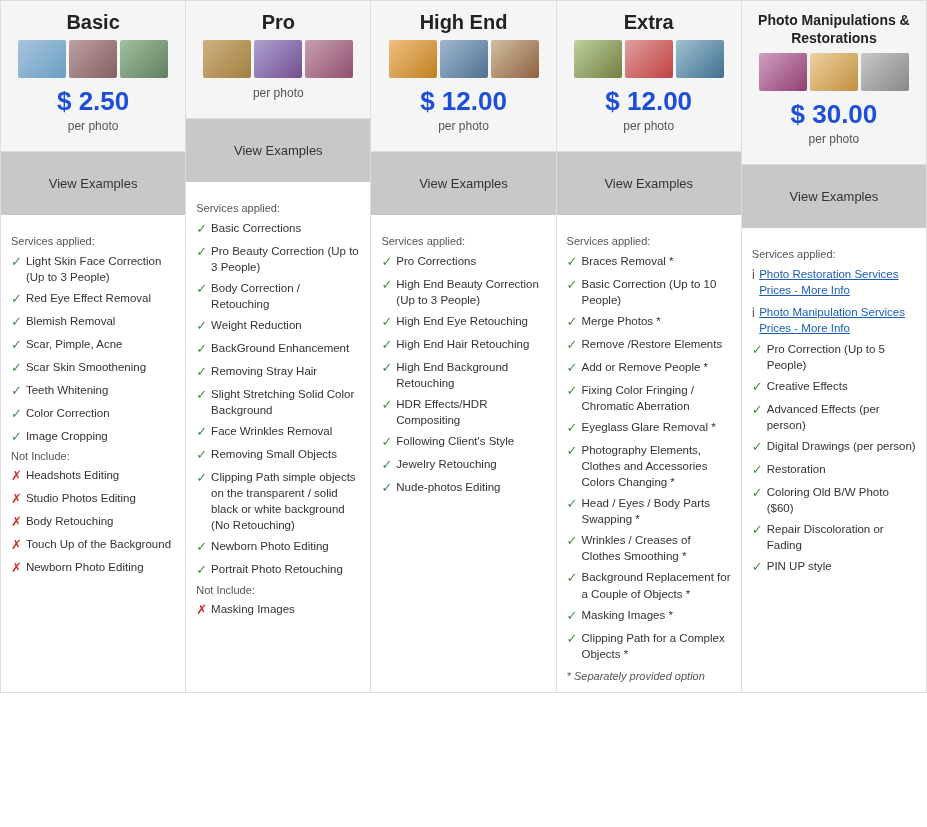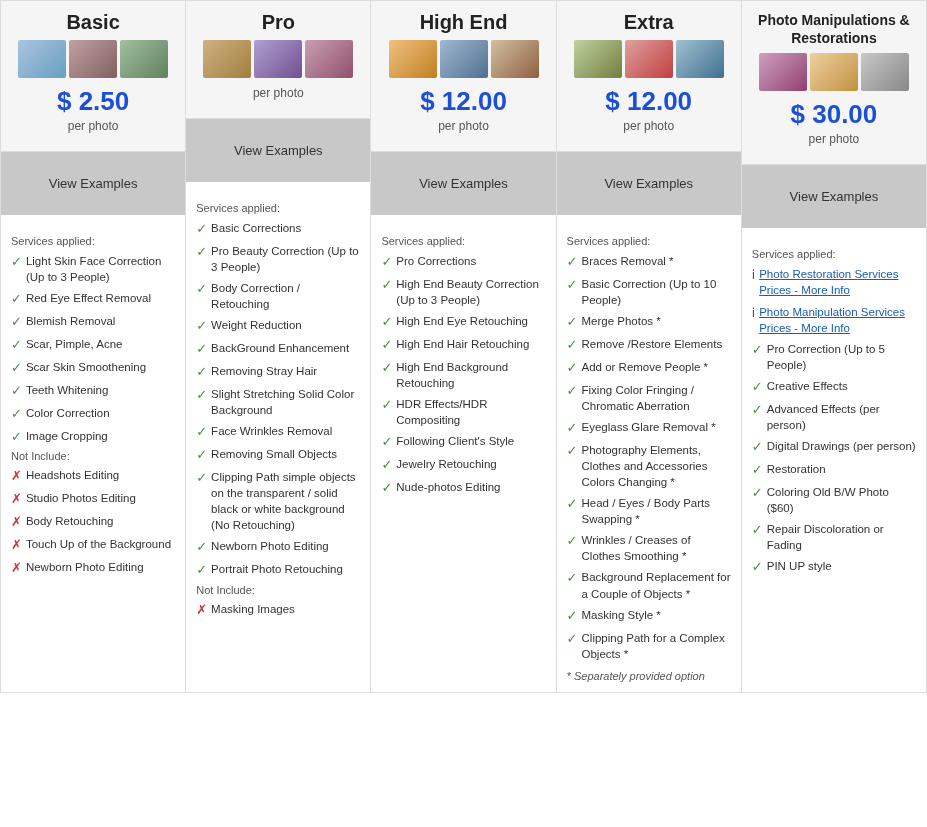--- a/index.html
+++ b/index.html
@@ -369,21 +369,21 @@
         <div class="service-item">
           <span class="service-icon check">✓</span>
           <span class="service-text">Wrinkles / Creases of Clothes Smoothing *</span>
         </div>
         <div class="service-item">
           <span class="service-icon check">✓</span>
           <span class="service-text">Background Replacement for a Couple of Objects *</span>
         </div>
         <div class="service-item">
           <span class="service-icon check">✓</span>
-          <span class="service-text">Masking Style *</span>
+          <span class="service-text">Masking Images *</span>
         </div>
         <div class="service-item">
           <span class="service-icon check">✓</span>
           <span class="service-text">Clipping Path for a Complex Objects *</span>
         </div>
         <div style="margin-top: 8px; font-size: 11px; color: rgb(85, 85, 85); font-style: italic;">* Separately provided option</div>
       </div>
     </div>
     <div class="col">
       <div class="col-header">

